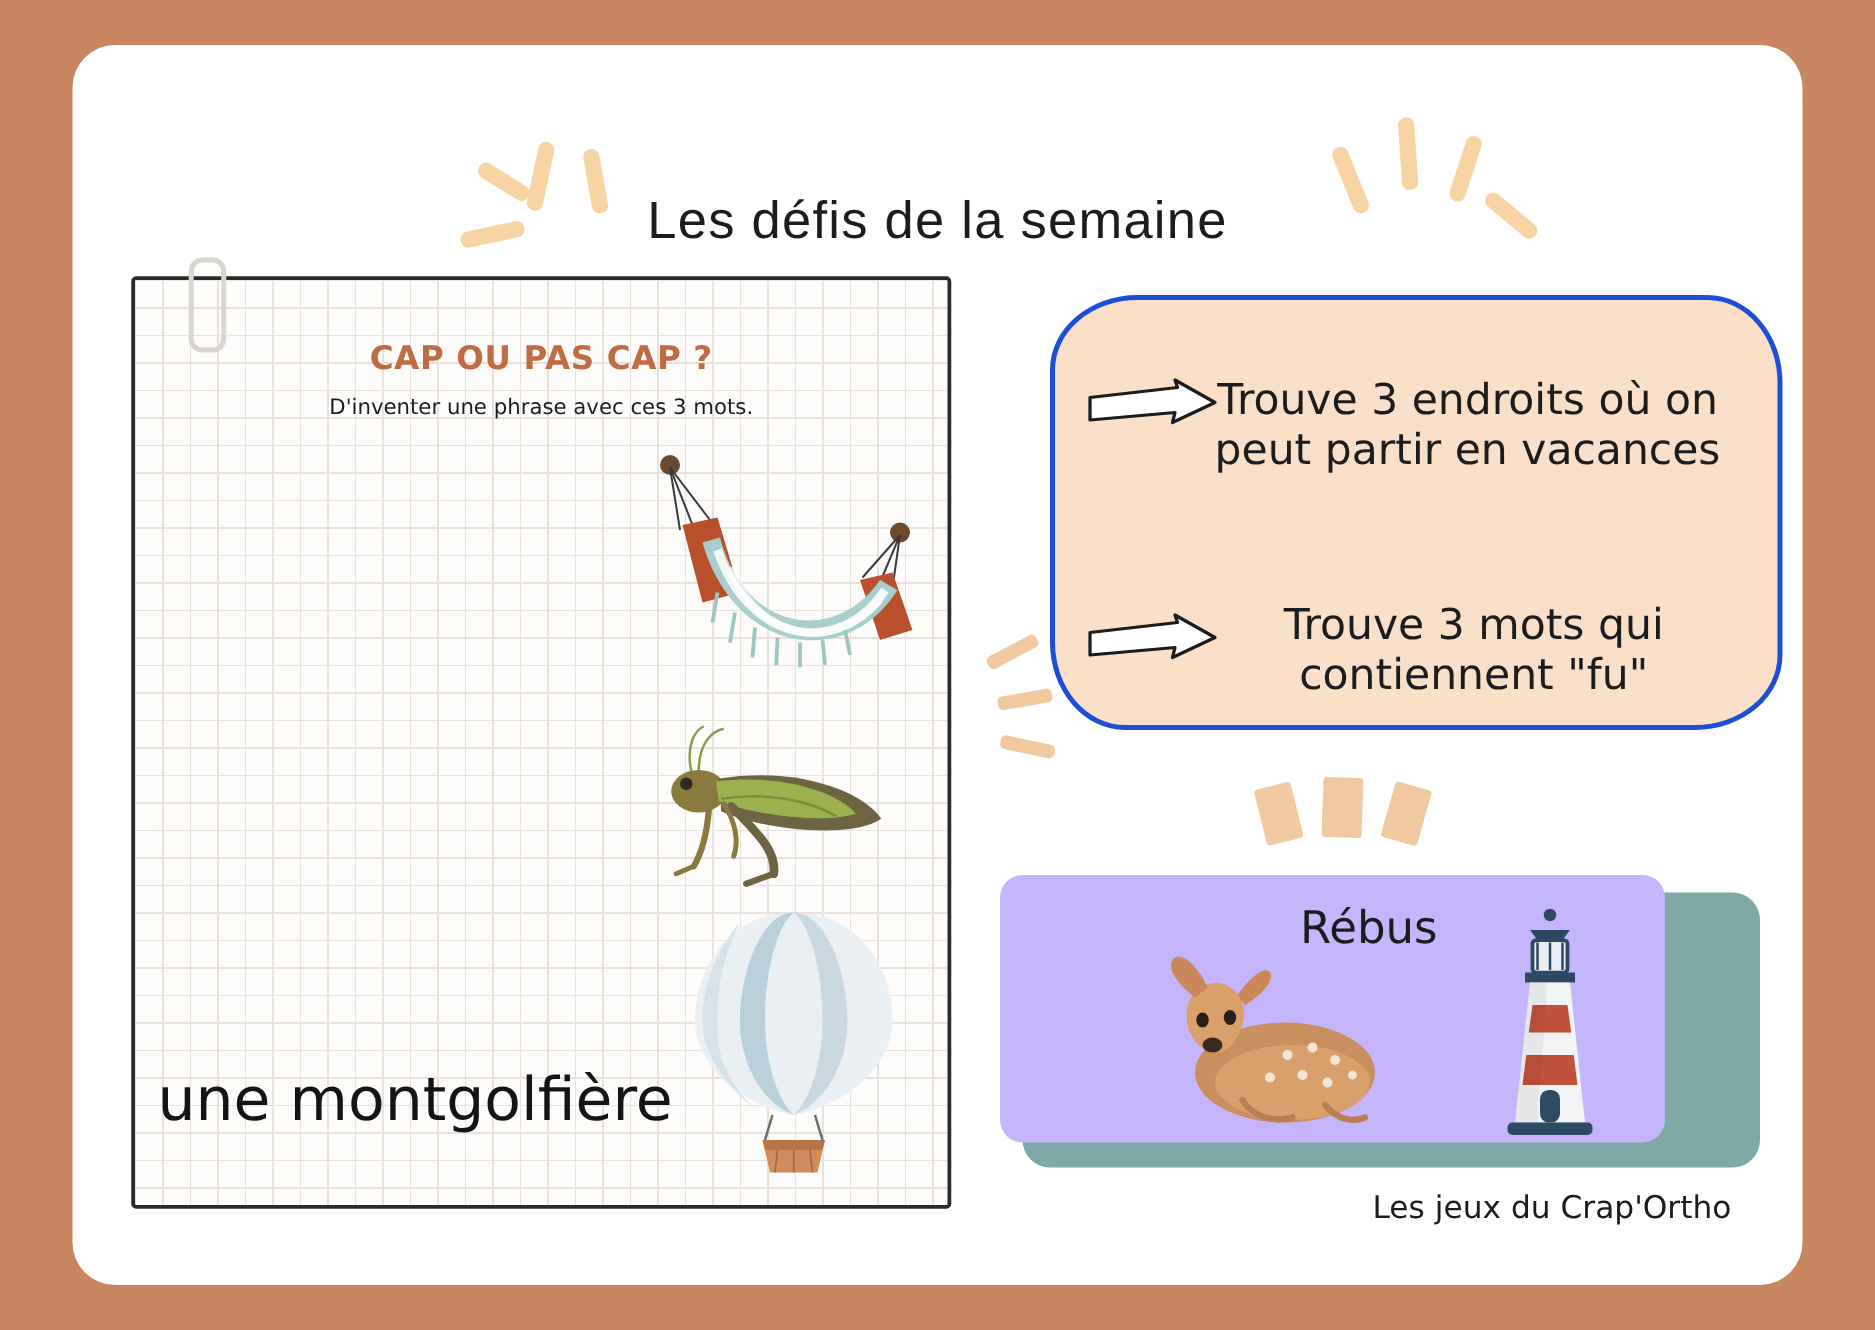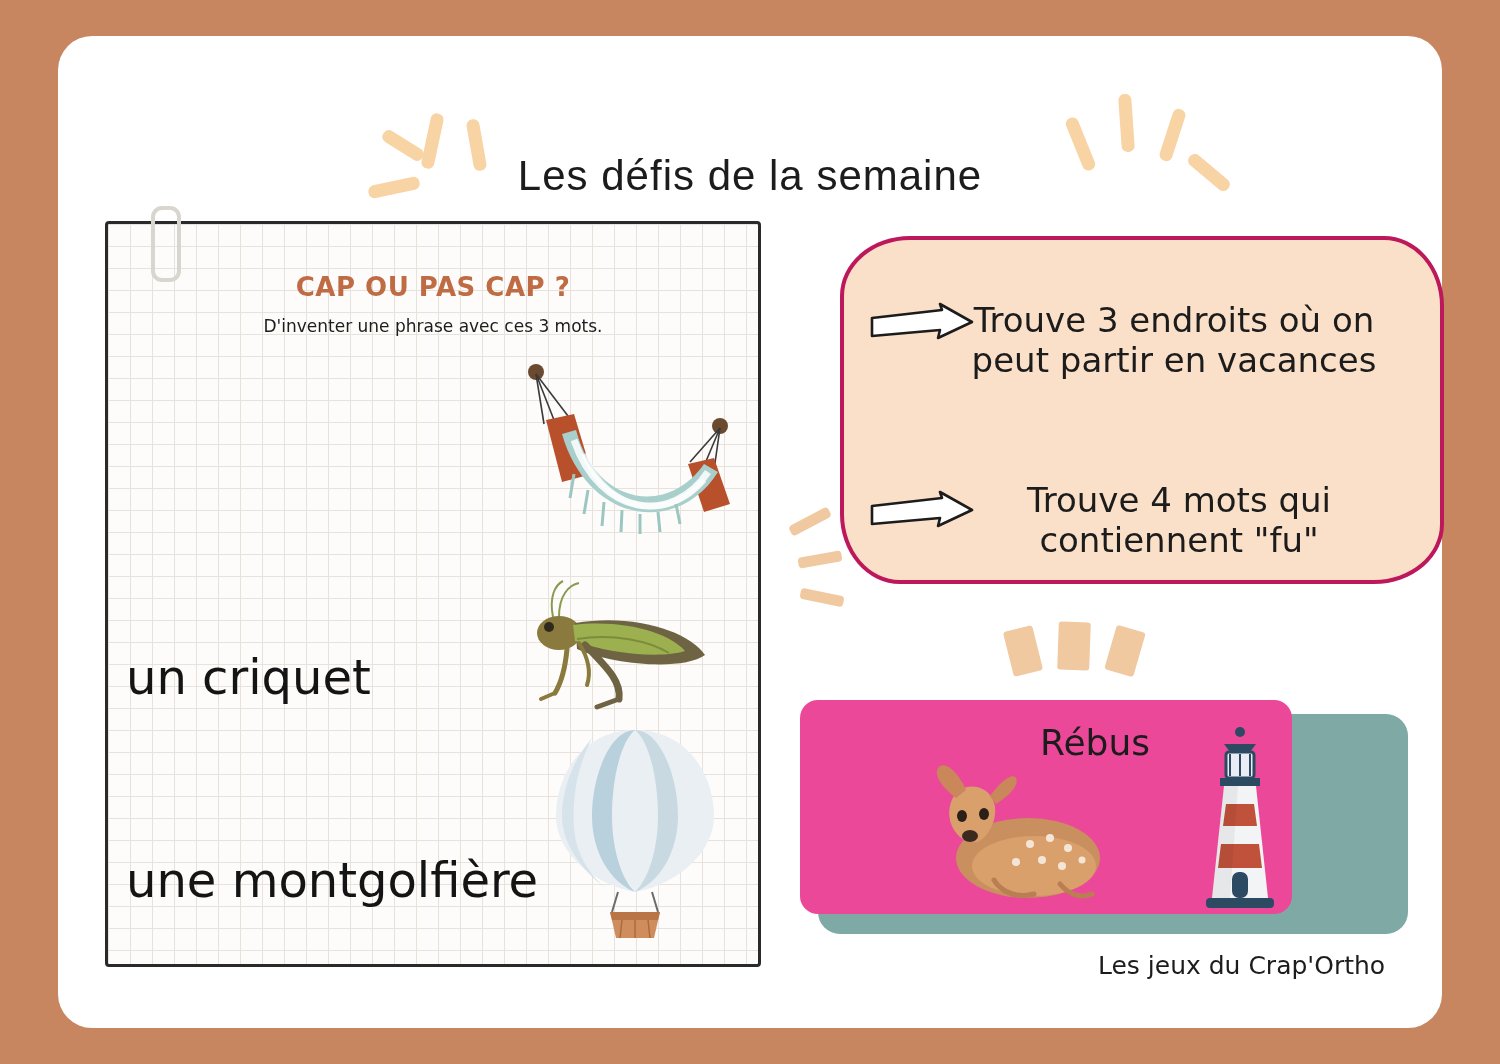--- a/index.html
+++ b/index.html
@@ -114,23 +114,22 @@
   .balloon { position: absolute; left: 440px; top: 500px; width: 175px; height: 220px; }
 
   
   .bubble {
     position: absolute;
     left: 782px;
     top: 200px;
     width: 578px;
     height: 340px;
     background: #fae0c8;
-    border: 4px solid #be185d;
+    border: 4px solid #1d4ed8;
     border-radius: 70px 60px 70px 60px / 60px 70px 60px 70px;
-    padding-left: 18px;
   }
   .bubble-line {
     position: absolute;
     color: #1c1c1c;
     font-size: 34px;
     line-height: 1.18;
     text-align: center;
   }
   .bl1 { left: 110px; top: 60px; width: 440px; }
   .bl2 { left: 120px; top: 240px; width: 430px; }
@@ -159,23 +158,23 @@
     top: 678px;
     width: 590px;
     height: 220px;
     background: #7fa9a4;
     border-radius: 22px;
   }
   .rebus-card {
     position: absolute;
     left: 742px;
     top: 664px;
-    width: 492px;
+    width: 532px;
     height: 214px;
-    background: #ec4899;
+    background: #c4b5fd;
     border-radius: 18px;
   }
   .rebus-label {
     position: absolute;
     left: 0;
     top: 22px;
     width: 590px;
     text-align: center;
     font-size: 36px;
     color: #1c1c1c;
@@ -210,21 +209,20 @@
     <span style="left:126px; top:80px; width:50px; height:13px; transform:rotate(40deg);"></span>
   </div>
 
   <h1 class="title">Les défis de la semaine</h1>
 
   <div class="grid-panel">
 
     <div class="cap-title">CAP OU PAS CAP ?</div>
     <div class="cap-sub">D'inventer une phrase avec ces 3 mots.</div>
 
-    <div class="word w2">un criquet</div>
     <div class="word w3">une montgolfière</div>
 
     <svg class="hammock" viewBox="0 0 240 180">
       <circle cx="28" cy="18" r="8" fill="#6b4a2f"></circle>
       <circle cx="212" cy="72" r="8" fill="#6b4a2f"></circle>
       <g stroke="#3a3a3a" stroke-width="1.6" fill="none">
         <path d="M28 20 L46 66"></path>
           <path d="M28 20 L60 62"></path>
           <path d="M28 20 L36 70"></path>
         <path d="M212 74 L196 112"></path>
@@ -284,21 +282,21 @@
 
   <div class="bubble">
     <svg class="arrow a1" width="110" height="46" viewBox="0 0 110 46">
       <path d="M4 16 L74 8 L72 2 L104 20 L70 36 L72 28 L4 34 Z" fill="#fff" stroke="#1c1c1c" stroke-width="2.6" stroke-linejoin="round"></path>
     </svg>
     <div class="bubble-line bl1">Trouve 3 endroits où on peut partir en vacances</div>
 
     <svg class="arrow a2" width="110" height="46" viewBox="0 0 110 46">
       <path d="M4 16 L74 8 L72 2 L104 20 L70 36 L72 28 L4 34 Z" fill="#fff" stroke="#1c1c1c" stroke-width="2.6" stroke-linejoin="round"></path>
     </svg>
-    <div class="bubble-line bl2">Trouve 4 mots qui contiennent "fu"</div>
+    <div class="bubble-line bl2">Trouve 3 mots qui contiennent "fu"</div>
   </div>
 
   <div class="dash" style="left:730px; top:480px; width:44px; height:11px; transform:rotate(-28deg);"></div>
   <div class="dash" style="left:740px; top:518px; width:44px; height:11px; transform:rotate(-10deg);"></div>
   <div class="dash" style="left:742px; top:556px; width:44px; height:11px; transform:rotate(12deg);"></div>
 
   <div class="tape" style="left:950px; top:592px; width:30px; height:46px; transform:rotate(-14deg);"></div>
   <div class="tape" style="left:1000px; top:586px; width:32px; height:48px; transform:rotate(2deg);"></div>
   <div class="tape" style="left:1052px; top:592px; width:30px; height:46px; transform:rotate(16deg);"></div>
 

